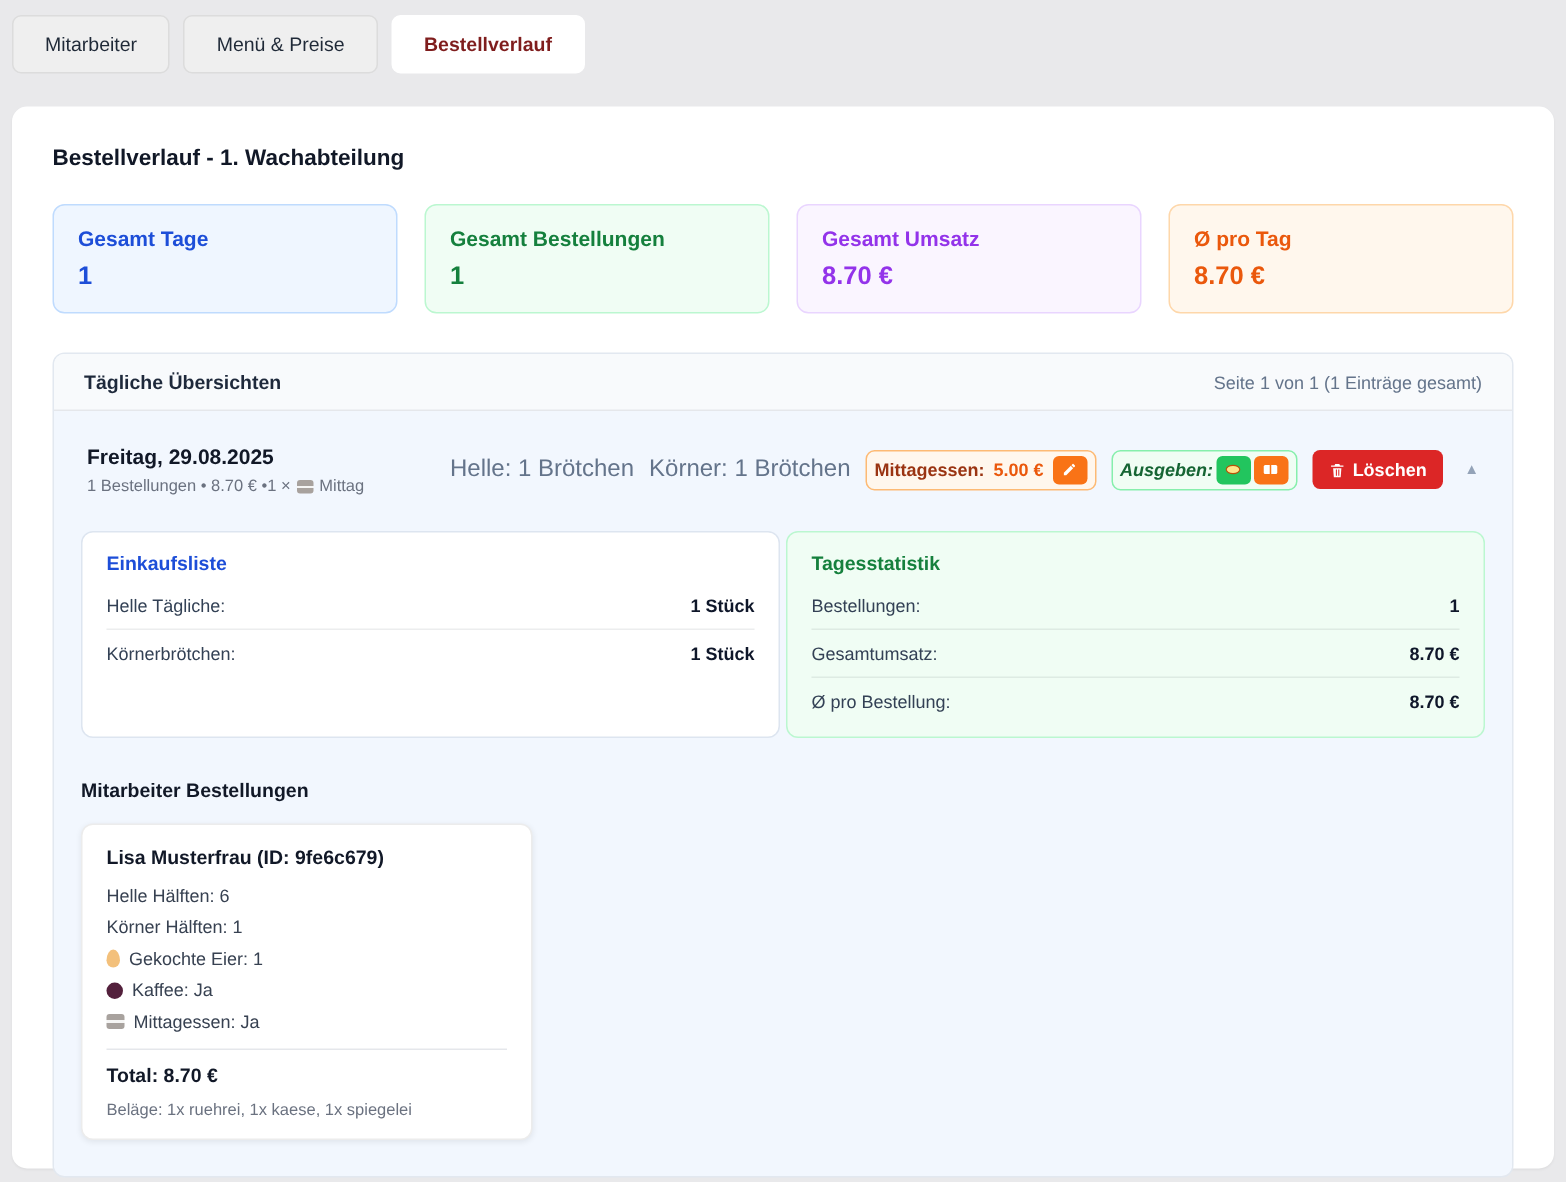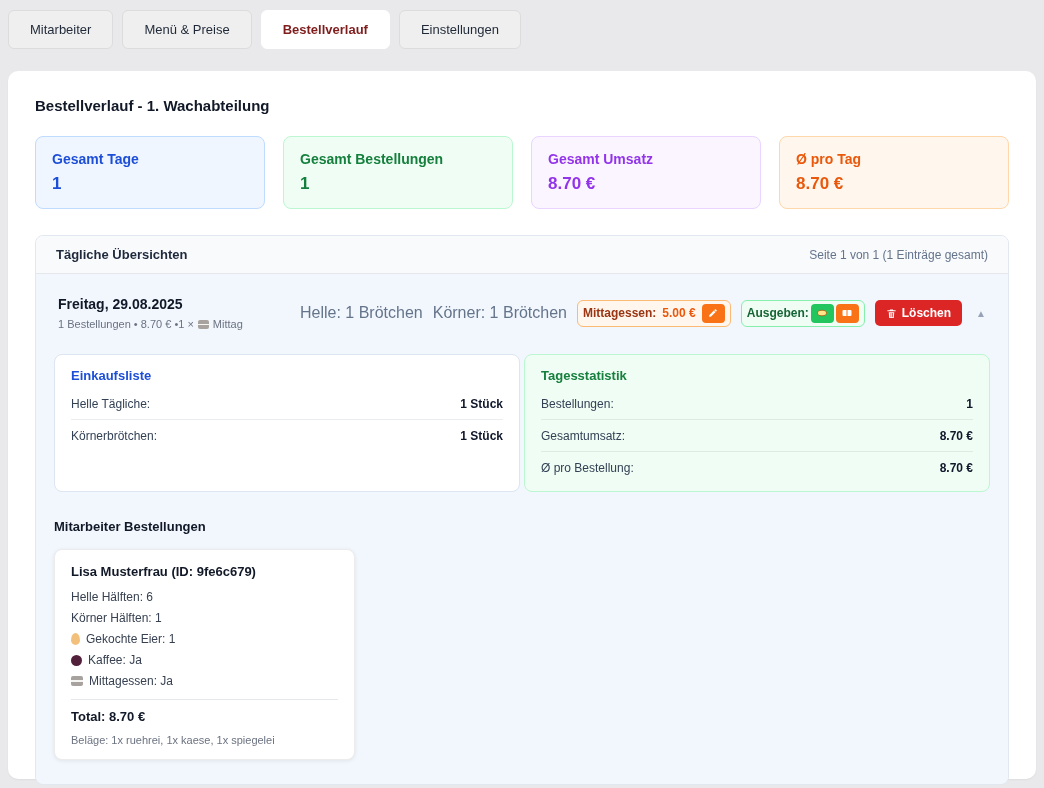--- a/index.html
+++ b/index.html
@@ -58,21 +58,21 @@
 
   .lunch-badge {
     display:flex; align-items:center; gap:6px;
     background:#fff7ed; border:1px solid #fdba74; border-radius:6px; padding:3px 5px;
   }
   .lunch-label { font-size:12px; font-weight:bold; color:#9a3412; }
   .lunch-price { font-size:12px; font-weight:bold; color:#ea580c; }
 
   .ausgeben-badge {
     display:flex; align-items:center; gap:2px;
-    background:#f0fdf4; border:1px solid #86efac; border-radius:6px; padding:3px 5px;
+    background:#f0fdf4; border:1px solid #86efac; border-radius:6px; padding:3px 5px;font-style:italic;
   }
   .ausgeben-label { font-size:12px; font-weight:bold; color:#166534; }
 
   .mini-btn {
     width:23px; height:19px; border:none; border-radius:4px;
     display:inline-flex; align-items:center; justify-content:center;
     padding:0; cursor:pointer;
   }
   .mini-btn.orange { background:#f97316; }
   .mini-btn.green  { background:#22c55e; }
@@ -124,21 +124,20 @@
   }
   .coffee-icon { display:inline-block; width:11px; height:11px; border-radius:50%; background:#53203c; flex:none; }
 </style>
 </head>
 <body>
 
 <div class="tabbar">
   <button class="tab">Mitarbeiter</button>
   <button class="tab">Menü &amp; Preise</button>
   <button class="tab active">Bestellverlauf</button>
-  <button class="tab">Einstellungen</button>
 </div>
 
 <div class="main-card">
 
   <h1 class="page-title">Bestellverlauf - 1. Wachabteilung</h1>
 
   <div class="stats">
     <div class="stat blue">
       <div class="stat-label">Gesamt Tage</div>
       <div class="stat-value">1</div>

